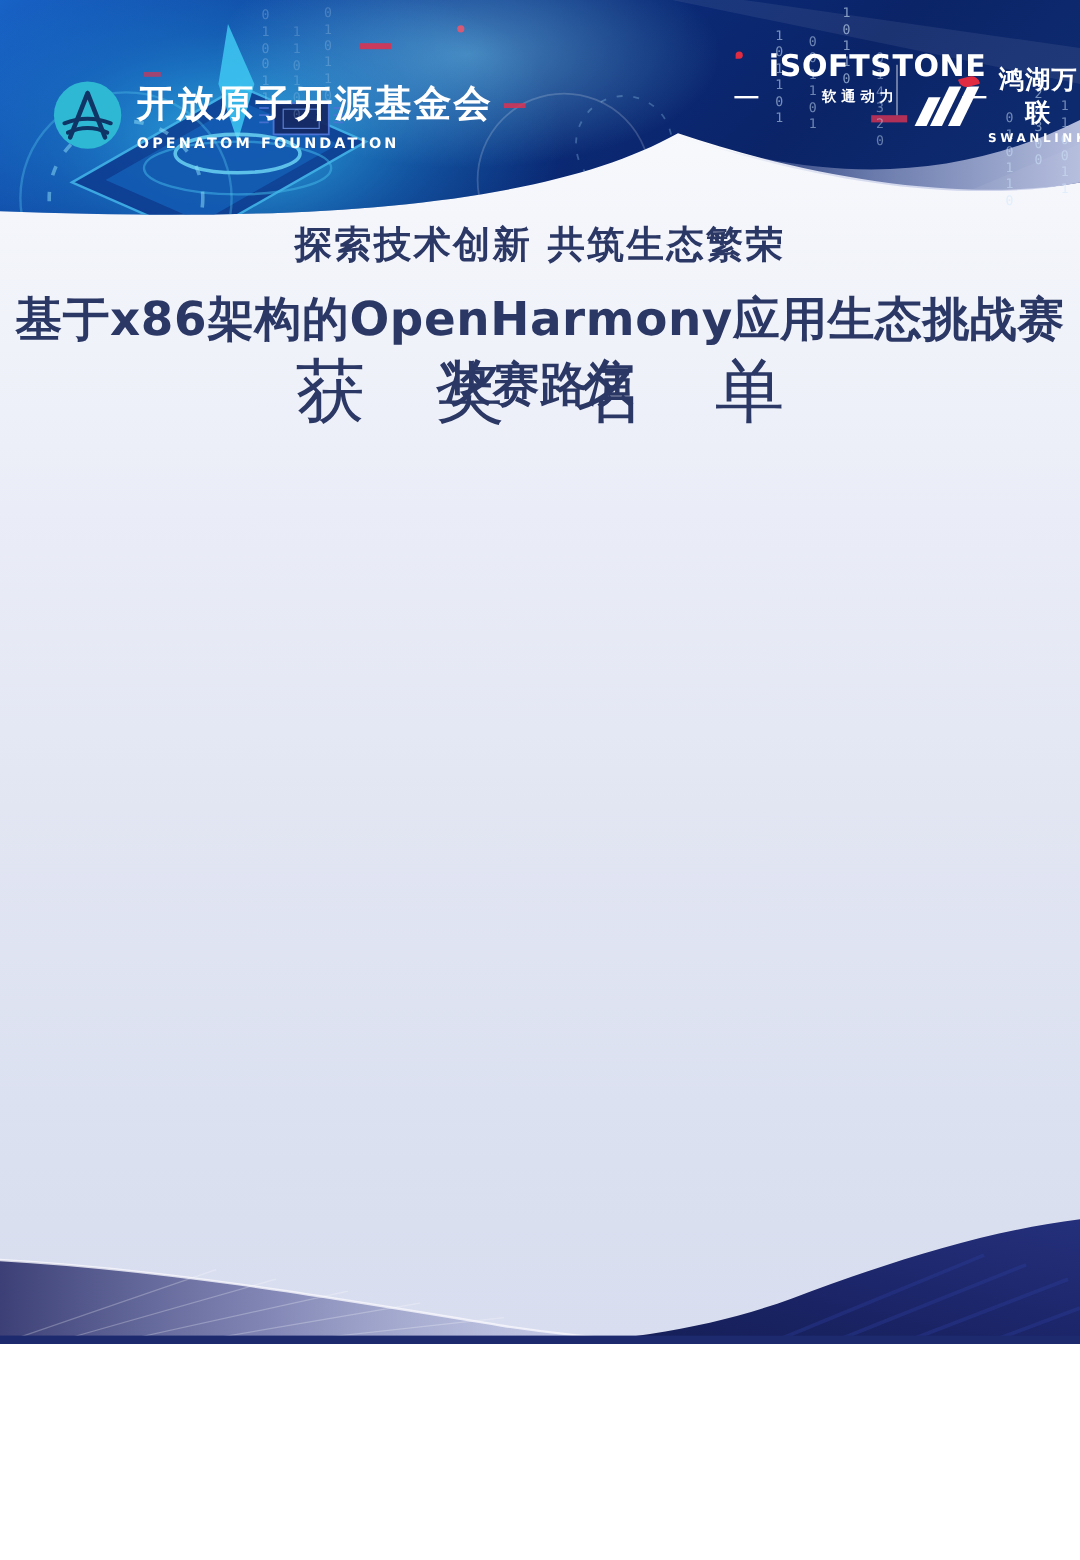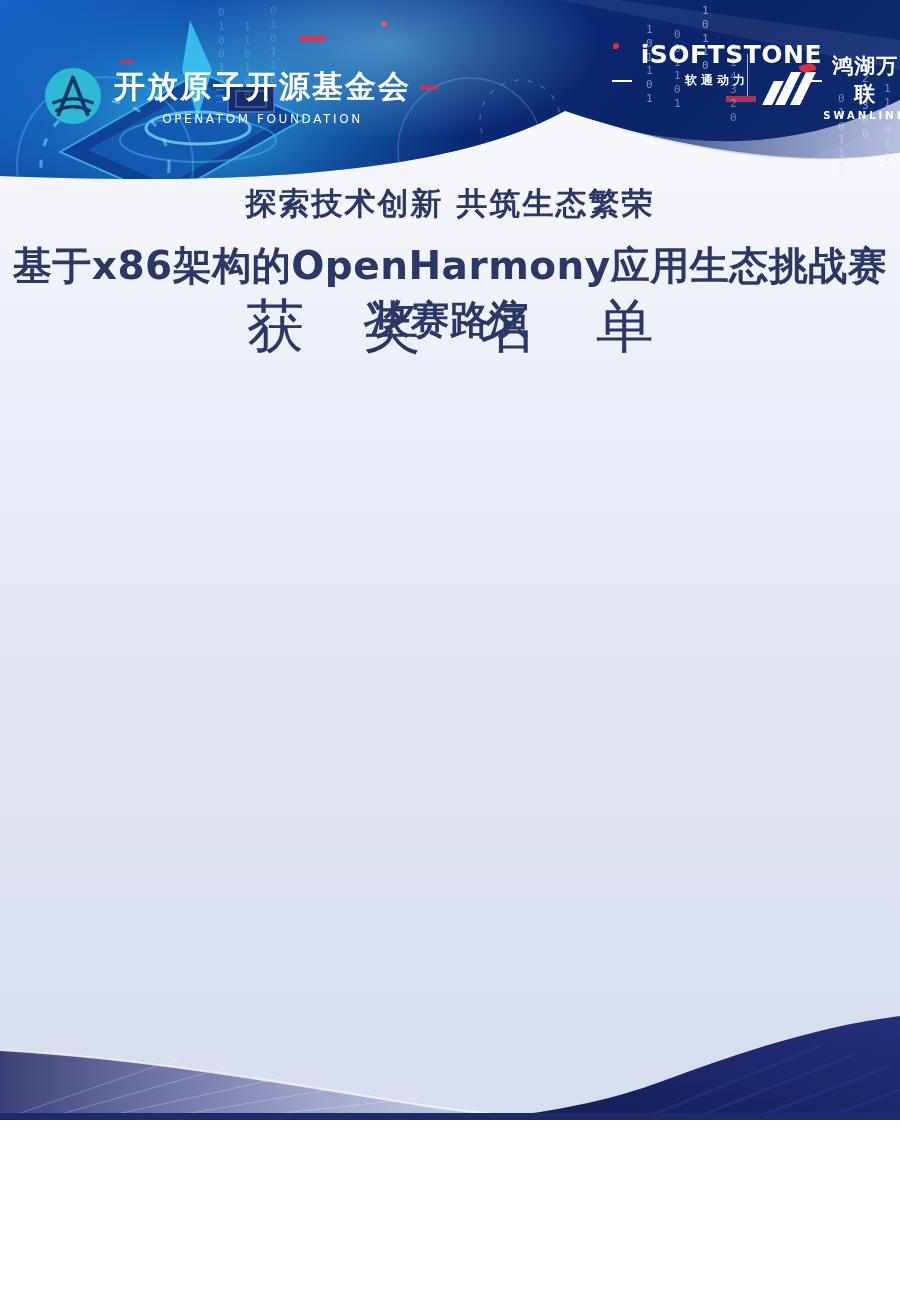--- a/index.html
+++ b/index.html
@@ -12,21 +12,21 @@
   #header-art{position:absolute;top:0;left:0;}
   .binary-col{
     position:absolute;width:11px;word-break:break-all;line-height:1.25;
     font-family:"DejaVu Sans Mono","Liberation Mono",monospace;
     font-size:11px;color:#cfe6fb;pointer-events:none;
   }
   .logo-row{position:absolute;top:0;left:0;width:900px;height:200px;}
   .openatom{position:absolute;left:44px;top:66px;display:flex;align-items:center;}
   .openatom-text{margin-left:12px;color:#ffffff;}
   .openatom-cn{font-size:31px;font-weight:bold;letter-spacing:2px;}
-  .openatom-en{font-size:12px;font-weight:normal;letter-spacing:2.6px;margin-top:4px;text-align:center;}
+  .openatom-en{font-size:12px;font-weight:bold;letter-spacing:2.6px;margin-top:4px;}
   .isoftstone{position:absolute;left:612px;top:42px;color:#fff;text-align:right;}
   .iss-name{font-size:25px;font-weight:bold;letter-spacing:.5px;position:relative;line-height:1.05;}
   .iss-reddot{position:absolute;left:1px;top:1px;width:6px;height:6px;border-radius:50% 50% 50% 0;background:#e12b40;}
   .iss-sub{display:flex;align-items:center;justify-content:center;margin-top:4px;gap:48px;}
   .iss-sub .bar{width:20px;height:2px;background:#fff;}
   .iss-cn{font-size:12px;font-weight:bold;letter-spacing:4px;margin:0 5px;}
   .logo-divider{position:absolute;left:747px;top:54px;width:1px;height:42px;background:rgba(255,255,255,.65);}
   .swanlink{position:absolute;left:764px;top:52px;display:flex;align-items:center;}
   .swan-glyph{position:relative;width:52px;height:40px;}
   .swan-bar{position:absolute;bottom:2px;width:10px;background:#fff;transform:skewX(-26deg);}

